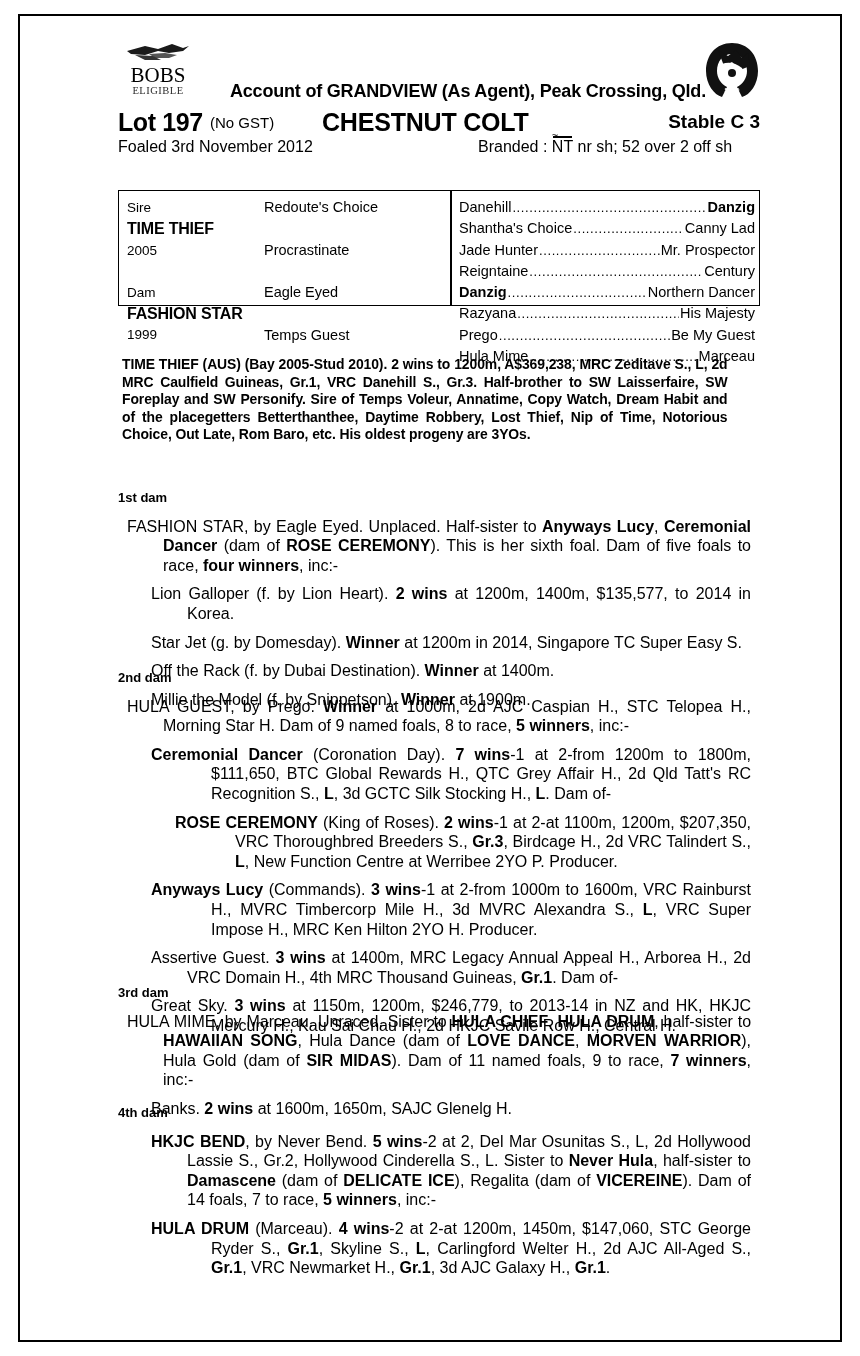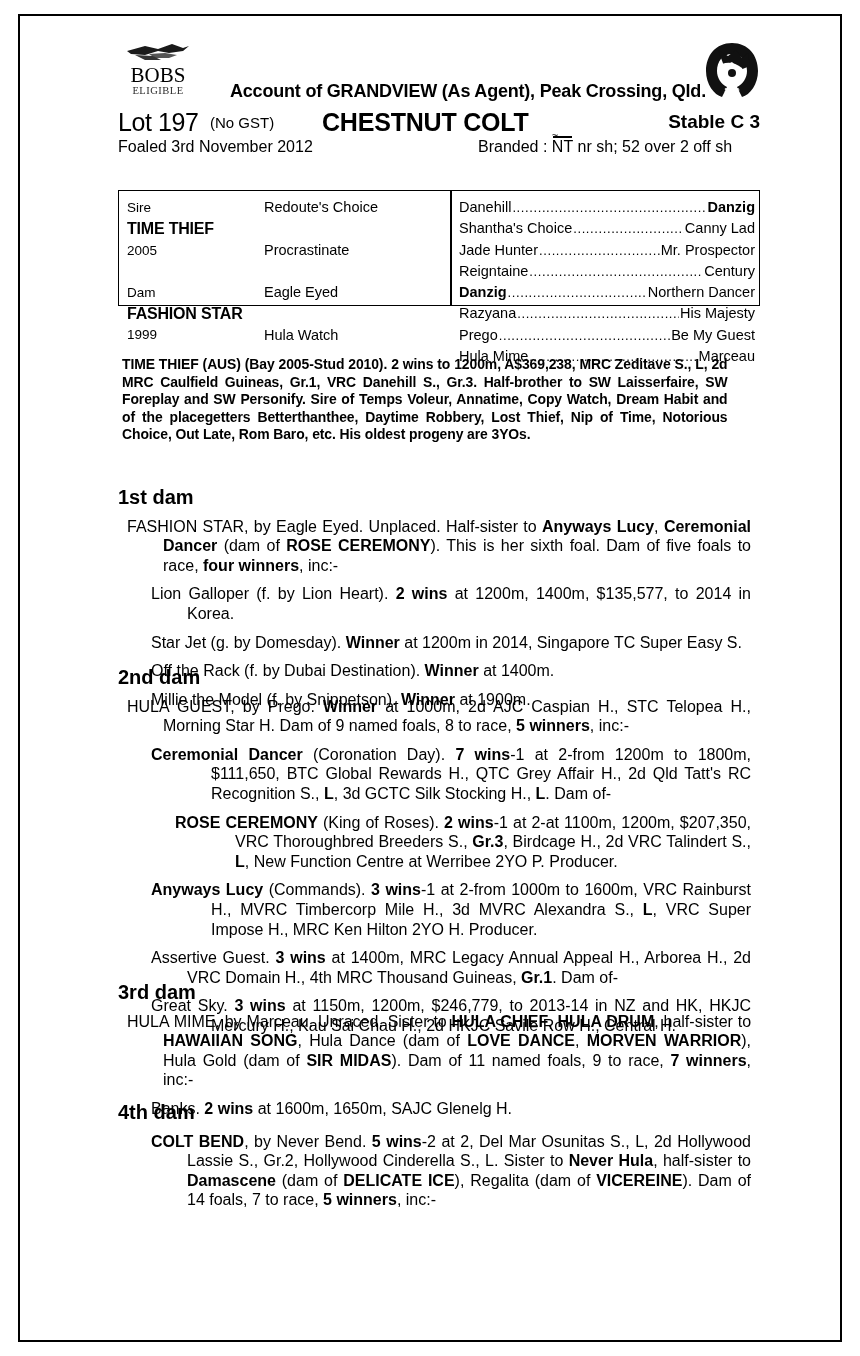--- a/index.html
+++ b/index.html
@@ -93,21 +93,21 @@
     left: 0;
     top: 70px;
     width: 642px;
     height: 26px;
   }
   .lot-no {
     position: absolute;
     left: 0;
     top: 0;
     font-size: 25px;
-    font-weight: normal;
+    font-weight: bold;
     letter-spacing: -0.4px;
   }
   .lot-gst {
     position: absolute;
     left: 92px;
     top: 6px;
     font-size: 15px;
   }
   .colt-title {
     position: absolute;
@@ -238,21 +238,21 @@
   
   .body-section {
     position: absolute;
     left: 0px;
     width: 642px;
     font-size: 16px;
     line-height: 19.6px;
   }
   .dam-head {
     font-weight: bold;
-    font-size: 20px;
+    font-size: 13px;
     margin-bottom: 1px;
   }
   .para {
     text-align: justify;
     text-indent: 0;
     margin: 9px;
   }
   .i1 { padding-left: 36px; text-indent: -36px; }
   .i2 { padding-left: 60px; text-indent: -36px; }
   .i3 { padding-left: 84px; text-indent: -60px; }
@@ -318,21 +318,21 @@
           <div class="ped-year">1999</div>
         </div>
 
         <div class="ped-col ped-col2">
           <div>Redoute's Choice</div>
           <div style="height:21.3px"></div>
           <div>Procrastinate</div>
           <div style="height:21.3px"></div>
           <div>Eagle Eyed</div>
           <div style="height:21.3px"></div>
-          <div>Hula Watch</div>
+          <div>Temps Guest</div>
         </div>
 
         <div class="ped-col ped-col3" id="gen3col">
             <div class="gp-row">
               <span class="gp-l">Danehill</span>
               <span class="gp-dots">..........................................................................................</span>
               <span class="gp-r b">Danzig</span>
             </div>
             <div class="gp-row">
               <span class="gp-l">Shantha's Choice</span>
@@ -401,19 +401,20 @@
     <div class="body-section" style="top:945px;">
       <div class="dam-head">3rd dam</div>
       <div class="para i1" id="td-main">HULA MIME, by Marceau. Unraced. Sister to <b>HULA CHIEF</b>, <b>HULA DRUM</b>, half-sister to <b>HAWAIIAN SONG</b>, Hula Dance (dam of <b>LOVE DANCE</b>, <b>MORVEN WARRIOR</b>), Hula Gold (dam of <b>SIR MIDAS</b>). Dam of 11 named foals, 9 to race, <b>7 winners</b>, inc:-</div>
       <div id="td-entries">
           <div class="para i2 nojust">Banks. <b>2 wins</b> at 1600m, 1650m, SAJC Glenelg H.</div>
         </div>
     </div>
 
     <div class="body-section" style="top:1065px;">
       <div class="dam-head">4th dam</div>
-      <div class="para i2" id="fod-main"><b>COLT BEND</b>, by Never Bend. <b>5 wins</b>-2 at 2, Del Mar Osunitas S., L, 2d Hollywood Lassie S., Gr.2, Hollywood Cinderella S., L. Sister to <b>Never Hula</b>, half-sister to <b>Damascene</b> (dam of <b>DELICATE ICE</b>), Regalita (dam of <b>VICEREINE</b>). Dam of 14 foals, 7 to race, <b>5 winners</b>, inc:-</div>
+      <div class="para i2" id="fod-main"><b>HKJC BEND</b>, by Never Bend. <b>5 wins</b>-2 at 2, Del Mar Osunitas S., L, 2d Hollywood Lassie S., Gr.2, Hollywood Cinderella S., L. Sister to <b>Never Hula</b>, half-sister to <b>Damascene</b> (dam of <b>DELICATE ICE</b>), Regalita (dam of <b>VICEREINE</b>). Dam of 14 foals, 7 to race, <b>5 winners</b>, inc:-</div>
       <div id="fod-entries">
+          <div class="para i3"><b>HULA DRUM</b> (Marceau). <b>4 wins</b>-2 at 2-at 1200m, 1450m, $147,060, STC George Ryder S., <b>Gr.1</b>, Skyline S., <b>L</b>, Carlingford Welter H., 2d AJC All-Aged S., <b>Gr.1</b>, VRC Newmarket H., <b>Gr.1</b>, 3d AJC Galaxy H., <b>Gr.1</b>.</div>
         </div>
     </div>
 
   </div>
 </div>
 
 </body></html>

